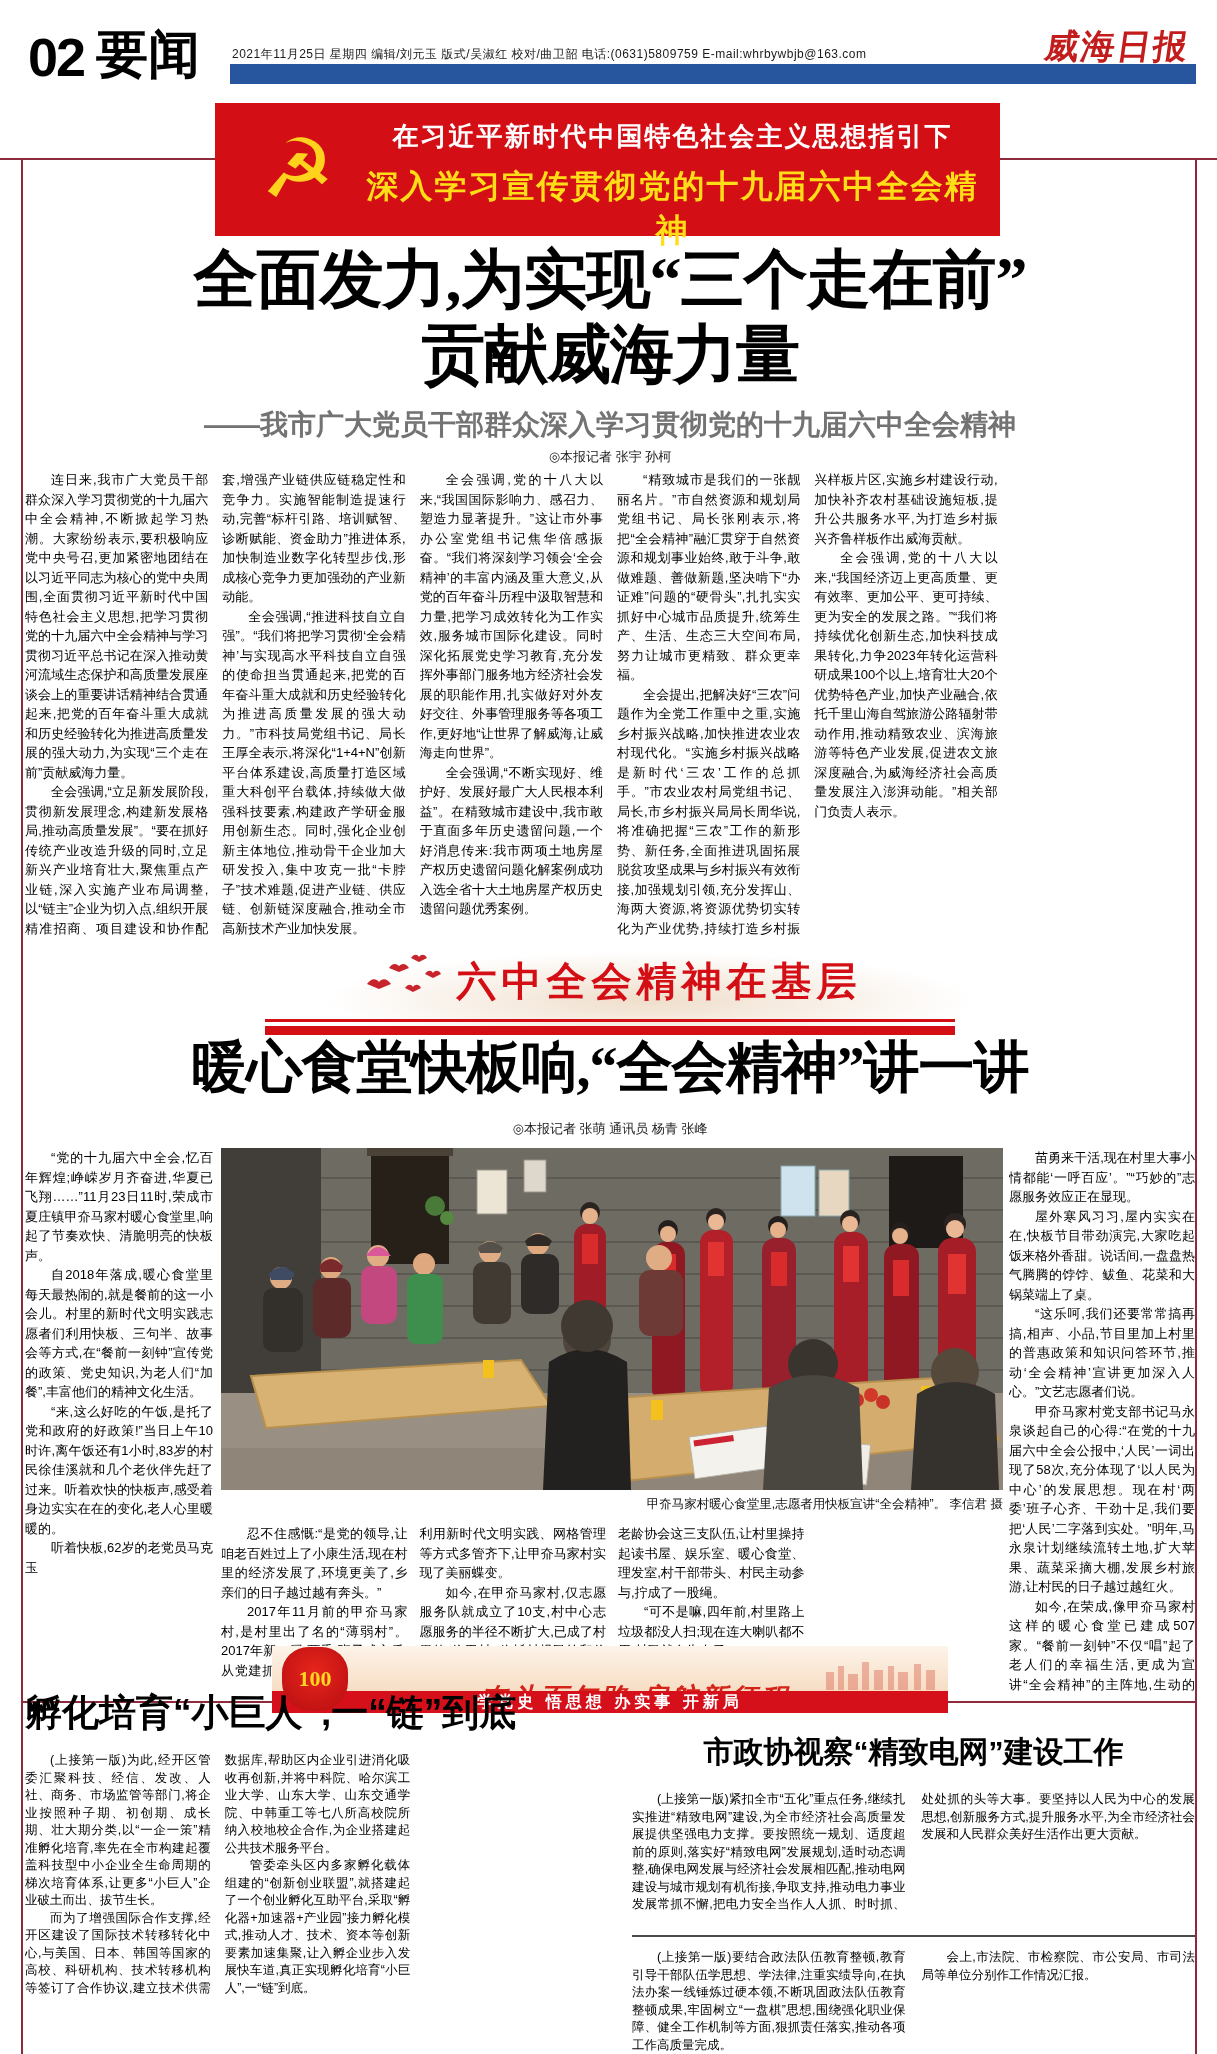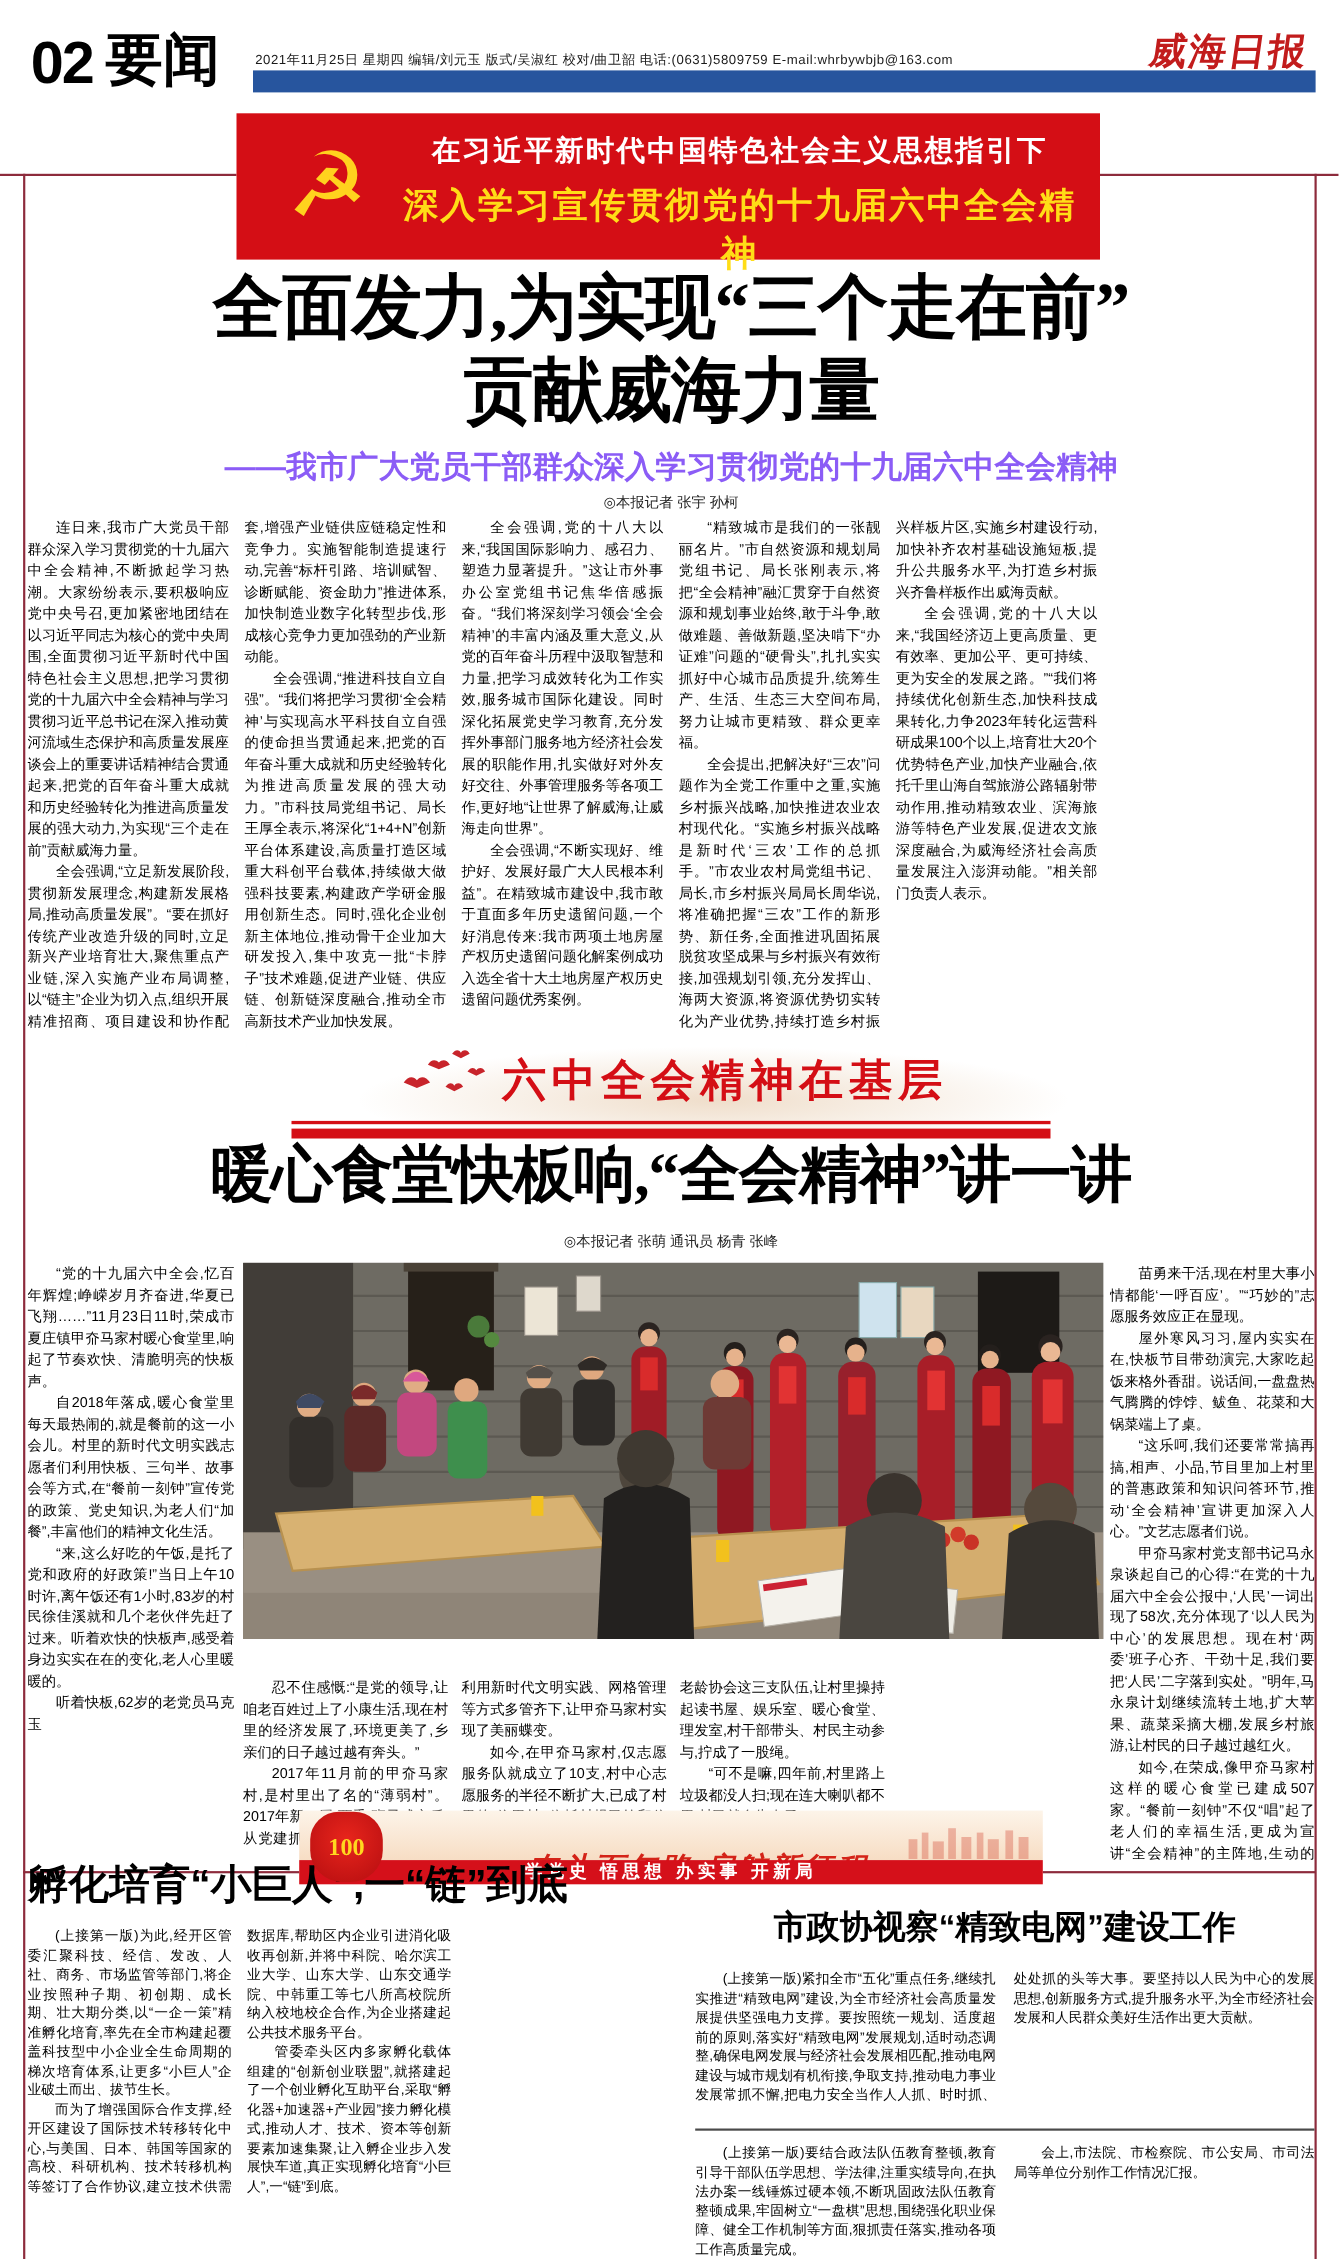--- a/index.html
+++ b/index.html
@@ -25,21 +25,21 @@
   .fbr{left:948px;top:1701px;width:248px;height:2px;}
   
   .red-banner{position:absolute;left:215px;top:103px;width:785px;height:133px;background:#d40e15;}
   .emblem{position:absolute;left:46px;top:18px;font-size:82px;line-height:96px;color:#ffd21e;font-family:"DejaVu Sans",sans-serif;}
   .rb1{position:absolute;left:150px;right:20px;top:16px;text-align:center;color:#ffffff;font-size:26px;font-weight:bold;letter-spacing:2px;}
   .rb2{position:absolute;left:150px;right:20px;top:62px;text-align:center;color:#ffdd17;font-size:32px;font-weight:900;letter-spacing:2px;}
   
   .headline{position:absolute;left:25px;width:1170px;text-align:center;color:#000;
     font-family:"Liberation Serif","DejaVu Serif",serif;font-weight:900;font-size:64px;line-height:74px;letter-spacing:-1px;}
   .h1a{top:243px;} .h1b{top:318px;}
-  .subtitle{position:absolute;left:25px;top:406px;width:1170px;text-align:center;font-size:28px;font-weight:bold;color:#8b5cf6;}
+  .subtitle{position:absolute;left:25px;top:406px;width:1170px;text-align:center;font-size:28px;font-weight:bold;color:#737373;}
   .byline{position:absolute;left:25px;width:1170px;text-align:center;font-size:13px;color:#222;}
   .by1{top:448px;} .by2{top:1120px;}
   
   .cols{column-gap:14px;column-fill:auto;text-align:justify;font-size:13px;line-height:19.5px;color:#000000;overflow:hidden;}
   .cols p{margin:0;text-indent:2em;}
   .main-cols{position:absolute;left:25px;top:470px;width:1170px;height:472px;column-count:6;}
   
   .badge{position:absolute;left:25px;top:948px;width:1170px;text-align:center;}
   .badge-inner{display:inline-block;position:relative;padding:6px 40px 0 40px;
     background:radial-gradient(ellipse 60% 80% at 55% 60%,rgba(210,160,105,.35),rgba(210,160,105,0) 70%);}
@@ -277,20 +277,21 @@
           <path d="M8 50 Q52 24 98 50 L102 152 L2 152 Z" fill="#4a4640"></path>
         </g>
       <g transform="translate(688,198)">
           <circle cx="46" cy="26" r="24" fill="#55493c"></circle>
           <path d="M8 48 Q46 24 86 48 L90 144 L2 144 Z" fill="#35312c"></path>
         </g>
       <circle cx="366" cy="178" r="26" fill="#3f3931"></circle>
     </svg>
   </div>
 
+  <div class="caption">甲夼马家村暖心食堂里,志愿者用快板宣讲“全会精神”。 李信君 摄</div>
   <div class="cols s2-bottom">
       <p>忍不住感慨:“是党的领导,让咱老百姓过上了小康生活,现在村里的经济发展了,环境更美了,乡亲们的日子越过越有奔头。”</p>
       <p>2017年11月前的甲夼马家村,是村里出了名的“薄弱村”。2017年新一届“两委”班子成立后,从党建抓起,把支部建在网格上,利用新时代文明实践、网格管理等方式多管齐下,让甲夼马家村实现了美丽蝶变。</p>
       <p>如今,在甲夼马家村,仅志愿服务队就成立了10支,村中心志愿服务的半径不断扩大,已成了村里的“信用村”,依托村规民约和信用积分,村民代表、志愿服务队和老龄协会这三支队伍,让村里操持起读书屋、娱乐室、暖心食堂、理发室,村干部带头、村民主动参与,拧成了一股绳。</p>
       <p>“可不是嘛,四年前,村里路上垃圾都没人扫;现在连大喇叭都不用,村民就自告奋勇</p>
     </div>
   <div class="cols s2-right">
       <p>苗勇来干活,现在村里大事小情都能‘一呼百应’。”“巧妙的”志愿服务效应正在显现。</p>
       <p>屋外寒风习习,屋内实实在在,快板节目带劲演完,大家吃起饭来格外香甜。说话间,一盘盘热气腾腾的饽饽、鲅鱼、花菜和大锅菜端上了桌。</p>
       <p>“这乐呵,我们还要常常搞再搞,相声、小品,节目里加上村里的普惠政策和知识问答环节,推动‘全会精神’宣讲更加深入人心。”文艺志愿者们说。</p>

